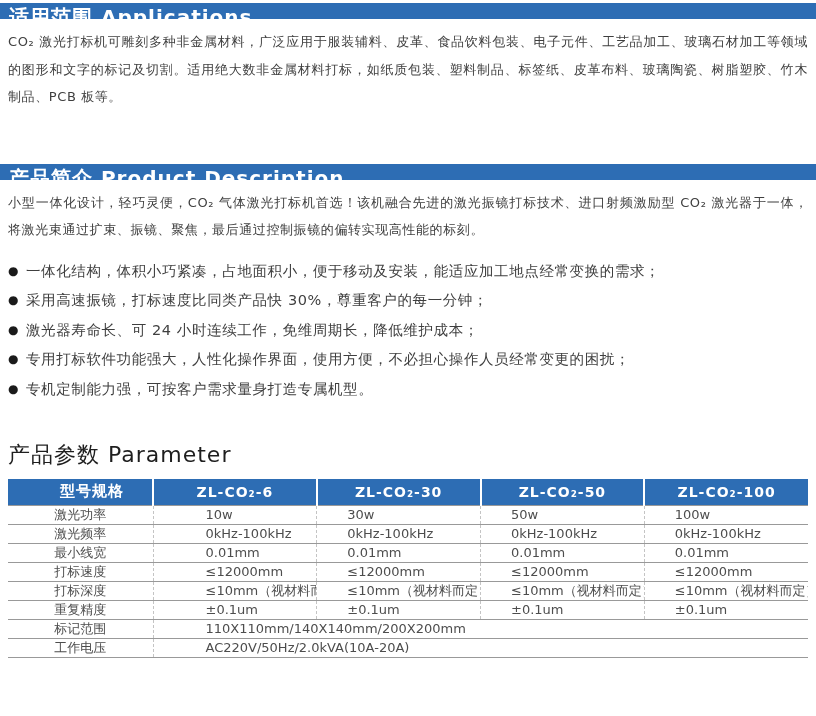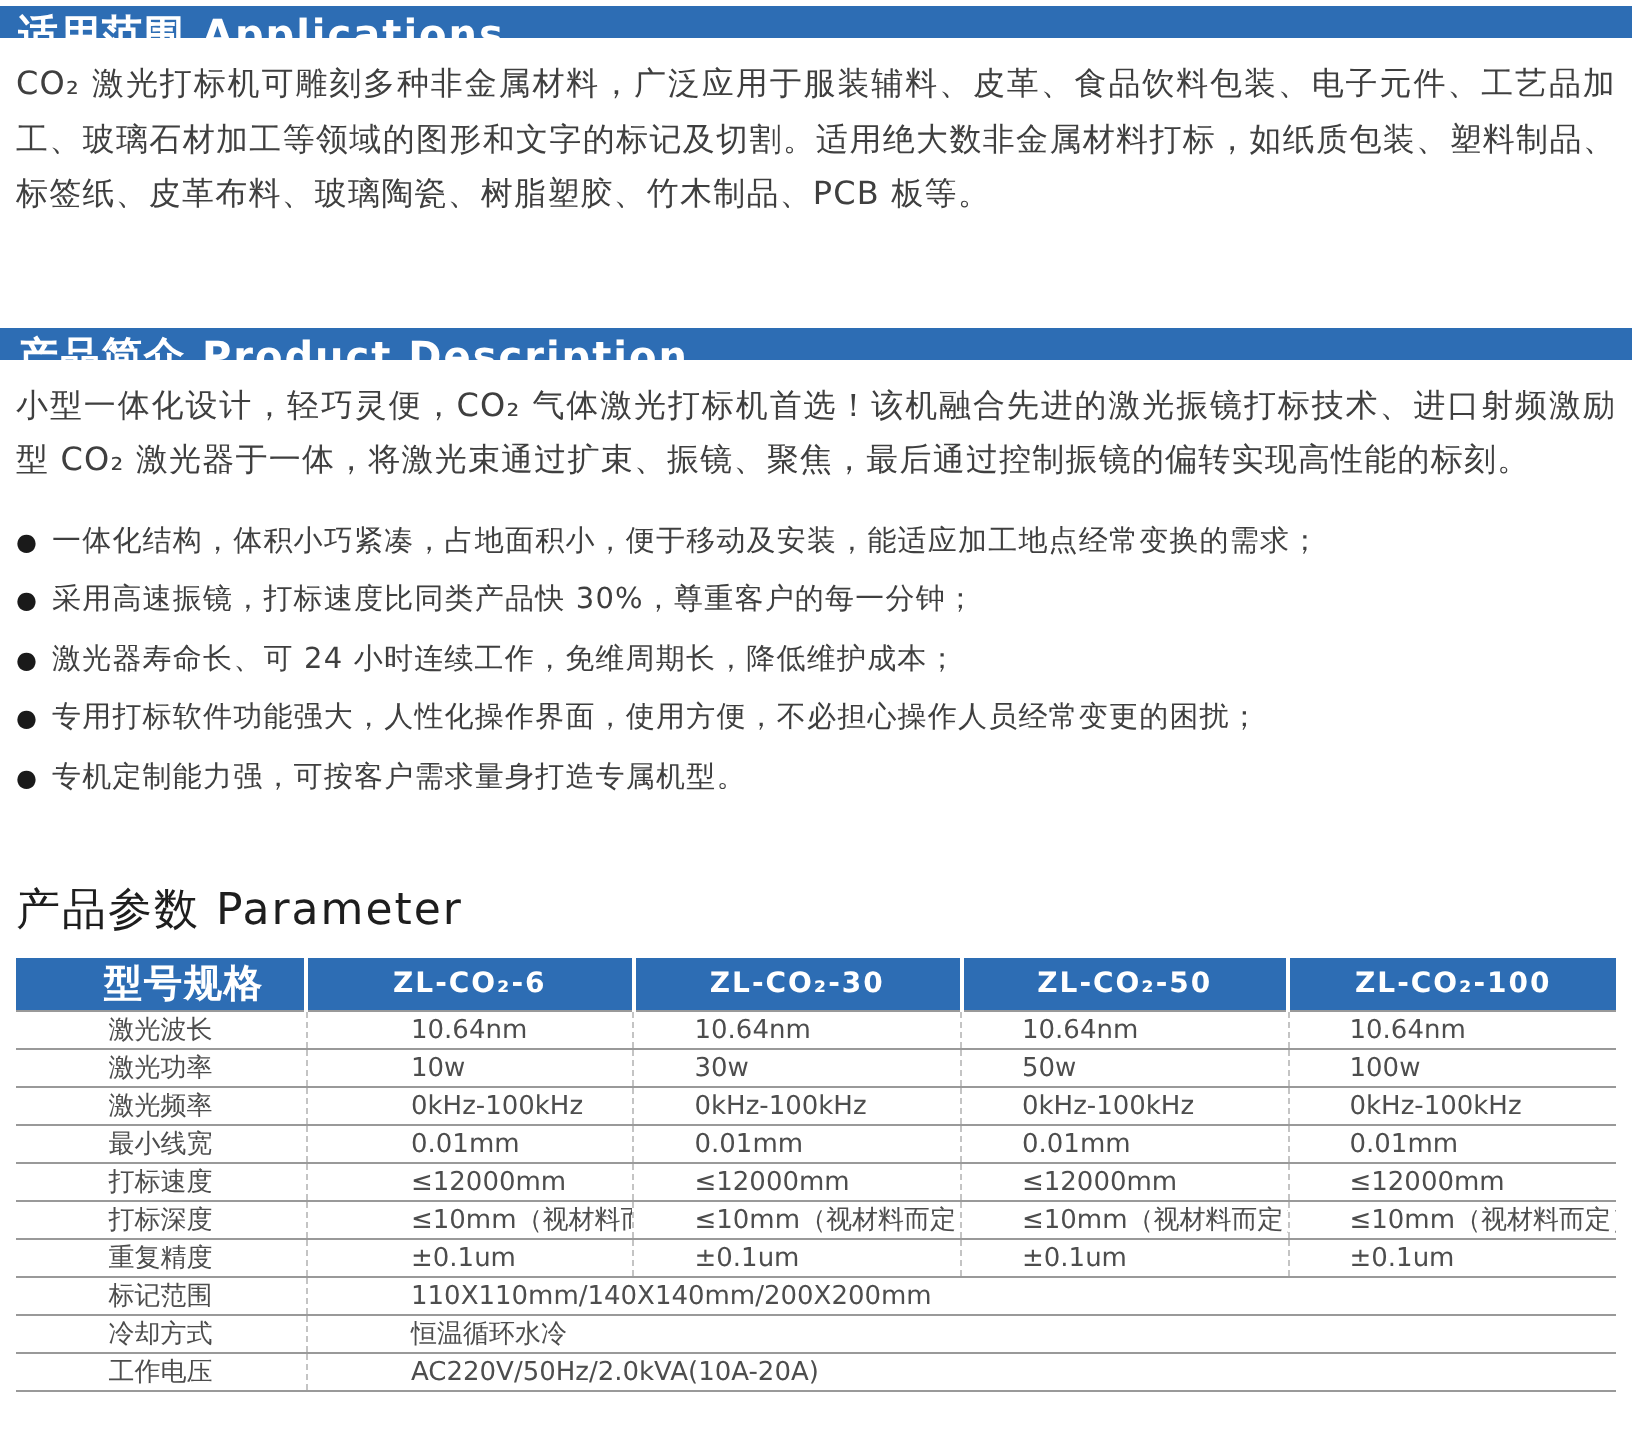--- a/index.html
+++ b/index.html
@@ -19,21 +19,21 @@
     color:var(--body-text);
   }
   .section-bar{
     margin-top:3px;height:16px;background:var(--accent);
     color:var(--bar-text);font-size:20px;font-weight:bold;
     line-height:29px;padding-left:9px;letter-spacing:1px;
   }
   .section-bar.second{margin-top:53px;}
   .para{
     width:800px;margin:9px 4px 0 8px;
-    font-size:16px;line-height:27.5px;letter-spacing:0.6px;
+    font-size:13px;line-height:27.5px;letter-spacing:0.6px;
     text-align:justify;color:var(--body-text);
   }
   .feature-list{
     list-style:none;margin:13px 8px 0 8px;width:800px;
   }
   .feature-list li{
     position:relative;padding-left:18px;
     font-size:14.5px;line-height:29.5px;letter-spacing:0.6px;
     color:var(--body-text);
   }
@@ -51,21 +51,21 @@
     width:800px;margin:9px 8px 0 8px;
     font-size:13px;color:var(--table-text);
   }
   table.param-table col.c-label{width:145px;}
   table.param-table thead th{
     background:var(--accent);color:#ffffff;
     font-size:14px;font-weight:bold;letter-spacing:1px;
     height:26px;text-align:center;
   }
   table.param-table thead th.model-col{border-left:2px solid #ffffff;}
-  table.param-table thead th:first-child{font-size:19px;padding-left:24px;}
+  table.param-table thead th:first-child{font-size:15px;padding-left:24px;}
   table.param-table tbody td{
     height:19px;border-top:1px solid var(--row-border);
     white-space:nowrap;overflow:hidden;
   }
   table.param-table tbody tr:last-child td{border-bottom:1px solid var(--row-border);}
   td.row-label{text-align:center;}
   td.cell-value{border-left:1px dashed var(--col-dash);padding-left:30px;text-align:left;}
   td.cell-value.first-col{padding-left:52px;}
 </style>
 </head>
@@ -105,27 +105,20 @@
     <tr>
         <th>型号规格</th>
         <th class="model-col">ZL-CO₂-6</th>
         <th class="model-col">ZL-CO₂-30</th>
         <th class="model-col">ZL-CO₂-50</th>
         <th class="model-col">ZL-CO₂-100</th>
       </tr>
   </thead>
   <tbody>
       <tr>
-        <td class="row-label">激光波长</td>
-        <td class="cell-value first-col">10.64nm</td>
-        <td class="cell-value">10.64nm</td>
-        <td class="cell-value">10.64nm</td>
-        <td class="cell-value">10.64nm</td>
-      </tr>
-      <tr>
         <td class="row-label">激光功率</td>
         <td class="cell-value first-col">10w</td>
         <td class="cell-value">30w</td>
         <td class="cell-value">50w</td>
         <td class="cell-value">100w</td>
       </tr>
       <tr>
         <td class="row-label">激光频率</td>
         <td class="cell-value first-col">0kHz-100kHz</td>
         <td class="cell-value">0kHz-100kHz</td>
@@ -158,21 +151,17 @@
         <td class="cell-value first-col">±0.1um</td>
         <td class="cell-value">±0.1um</td>
         <td class="cell-value">±0.1um</td>
         <td class="cell-value">±0.1um</td>
       </tr>
       <tr>
         <td class="row-label">标记范围</td>
         <td colspan="4" class="cell-value first-col">110X110mm/140X140mm/200X200mm</td>
       </tr>
       <tr>
-        <td class="row-label">冷却方式</td>
-        <td colspan="4" class="cell-value first-col">恒温循环水冷</td>
-      </tr>
-      <tr>
         <td class="row-label">工作电压</td>
         <td colspan="4" class="cell-value first-col">AC220V/50Hz/2.0kVA(10A-20A)</td>
       </tr>
     </tbody>
 </table>
 
 </body></html>

